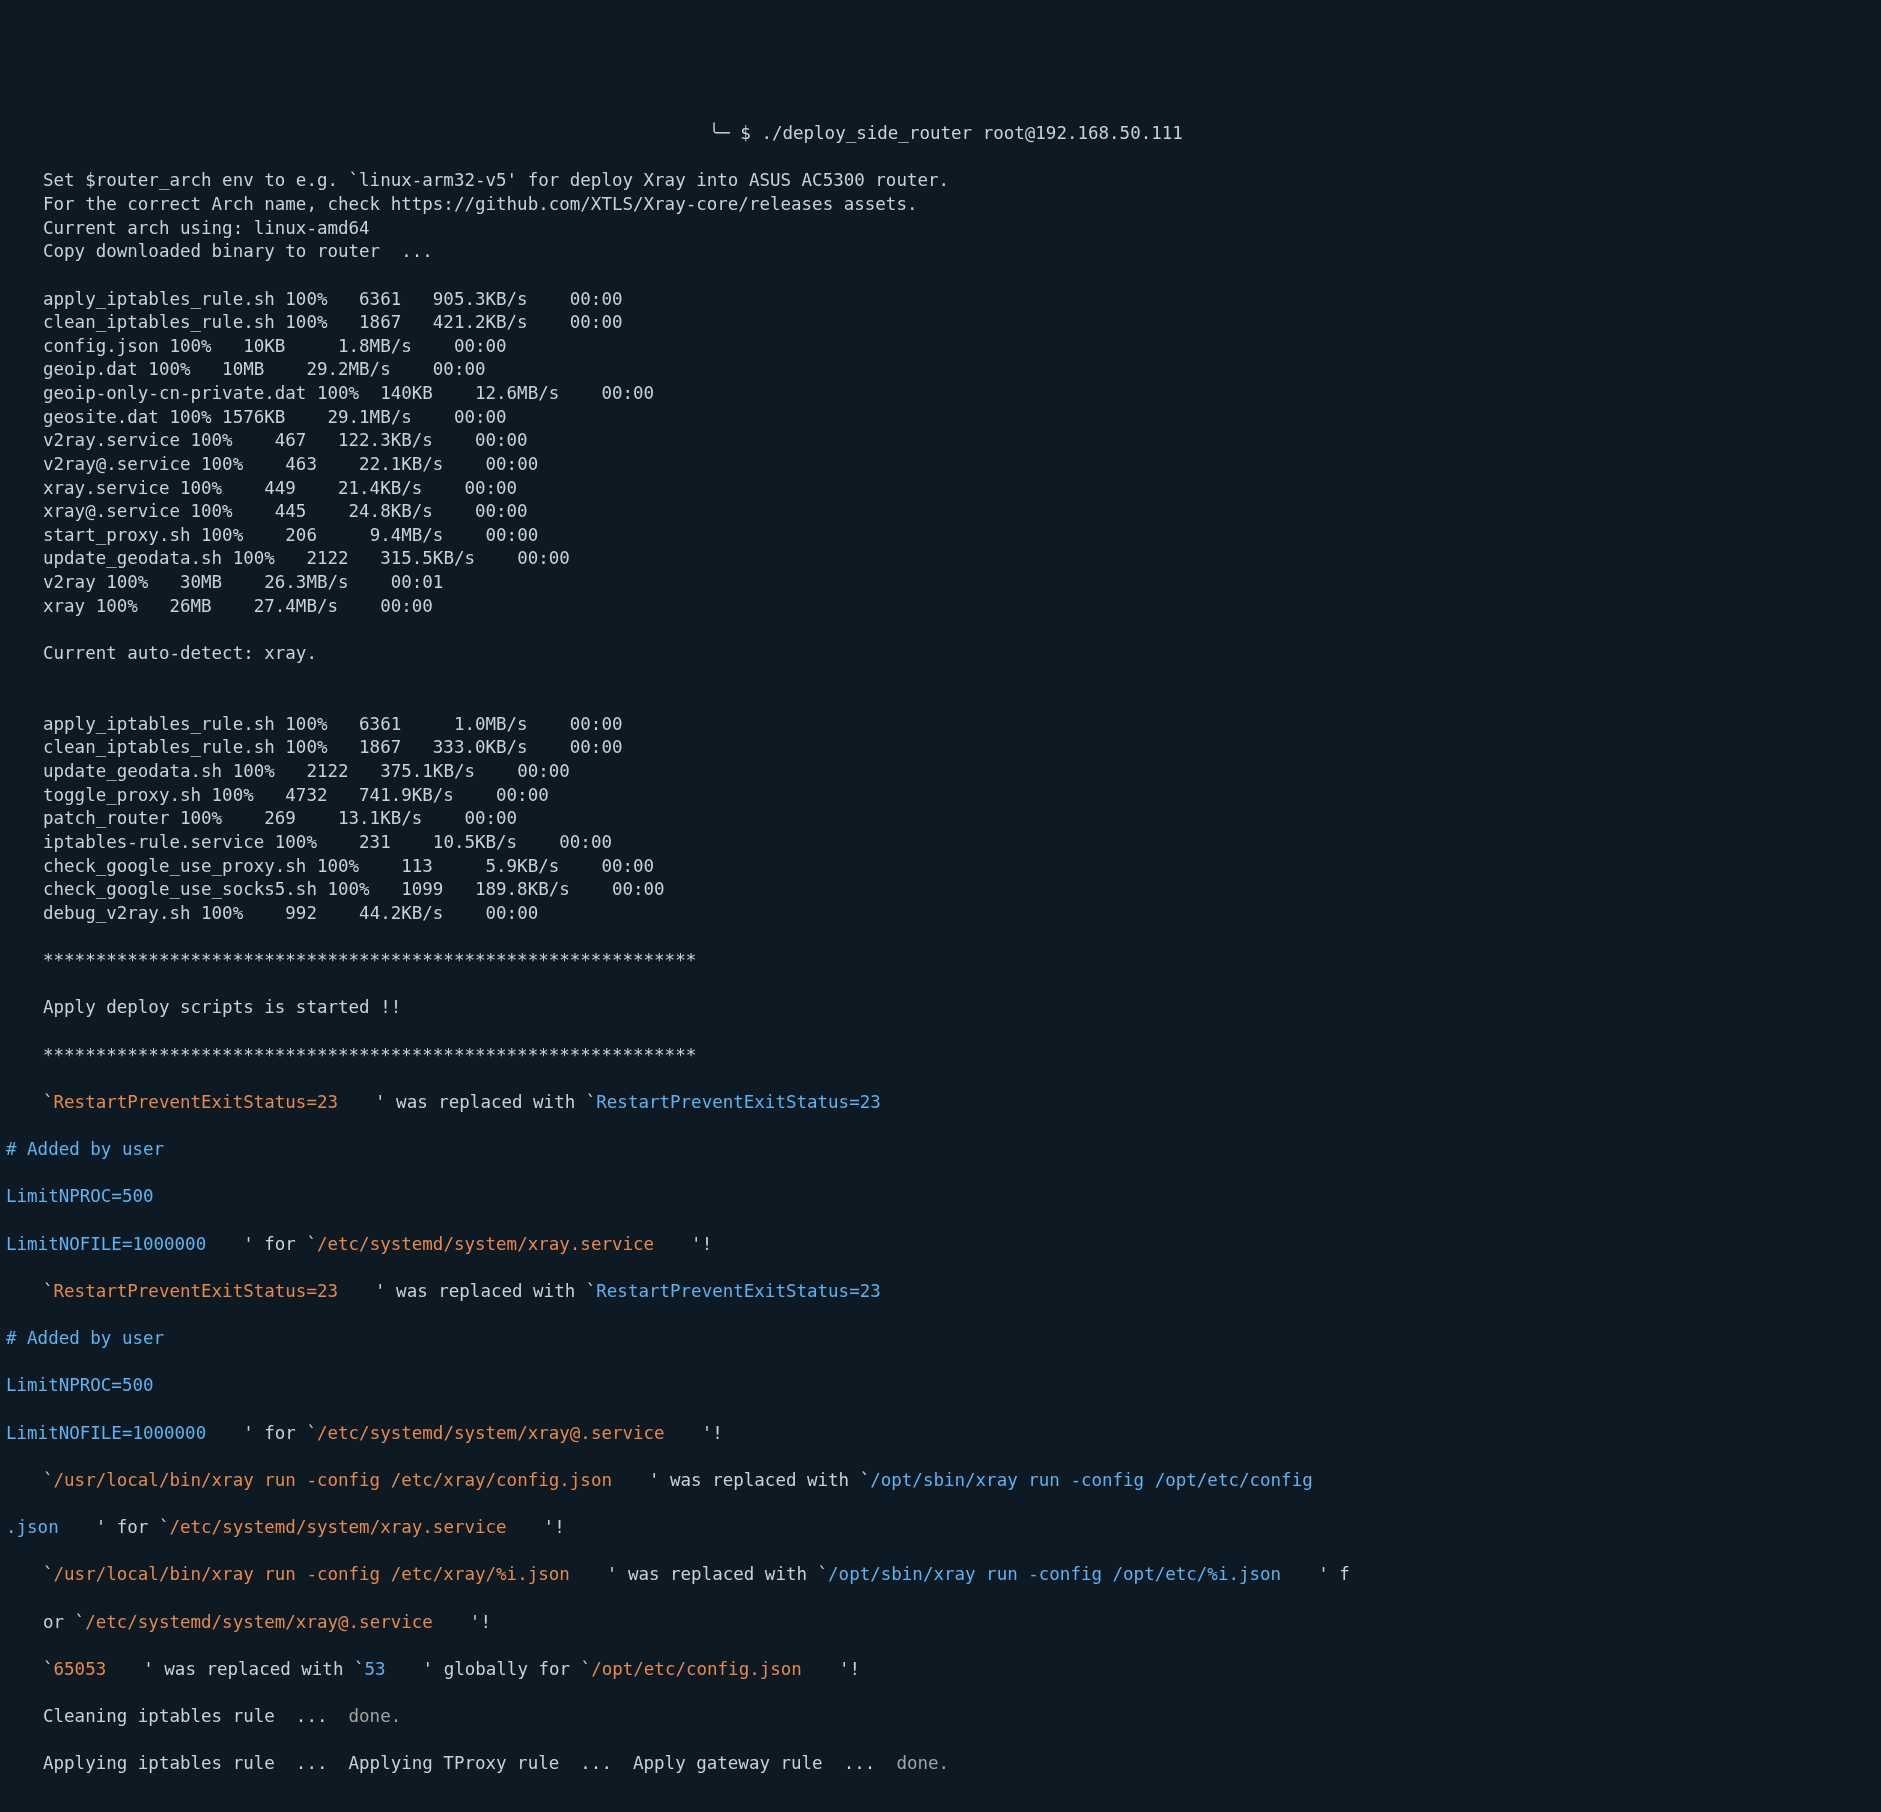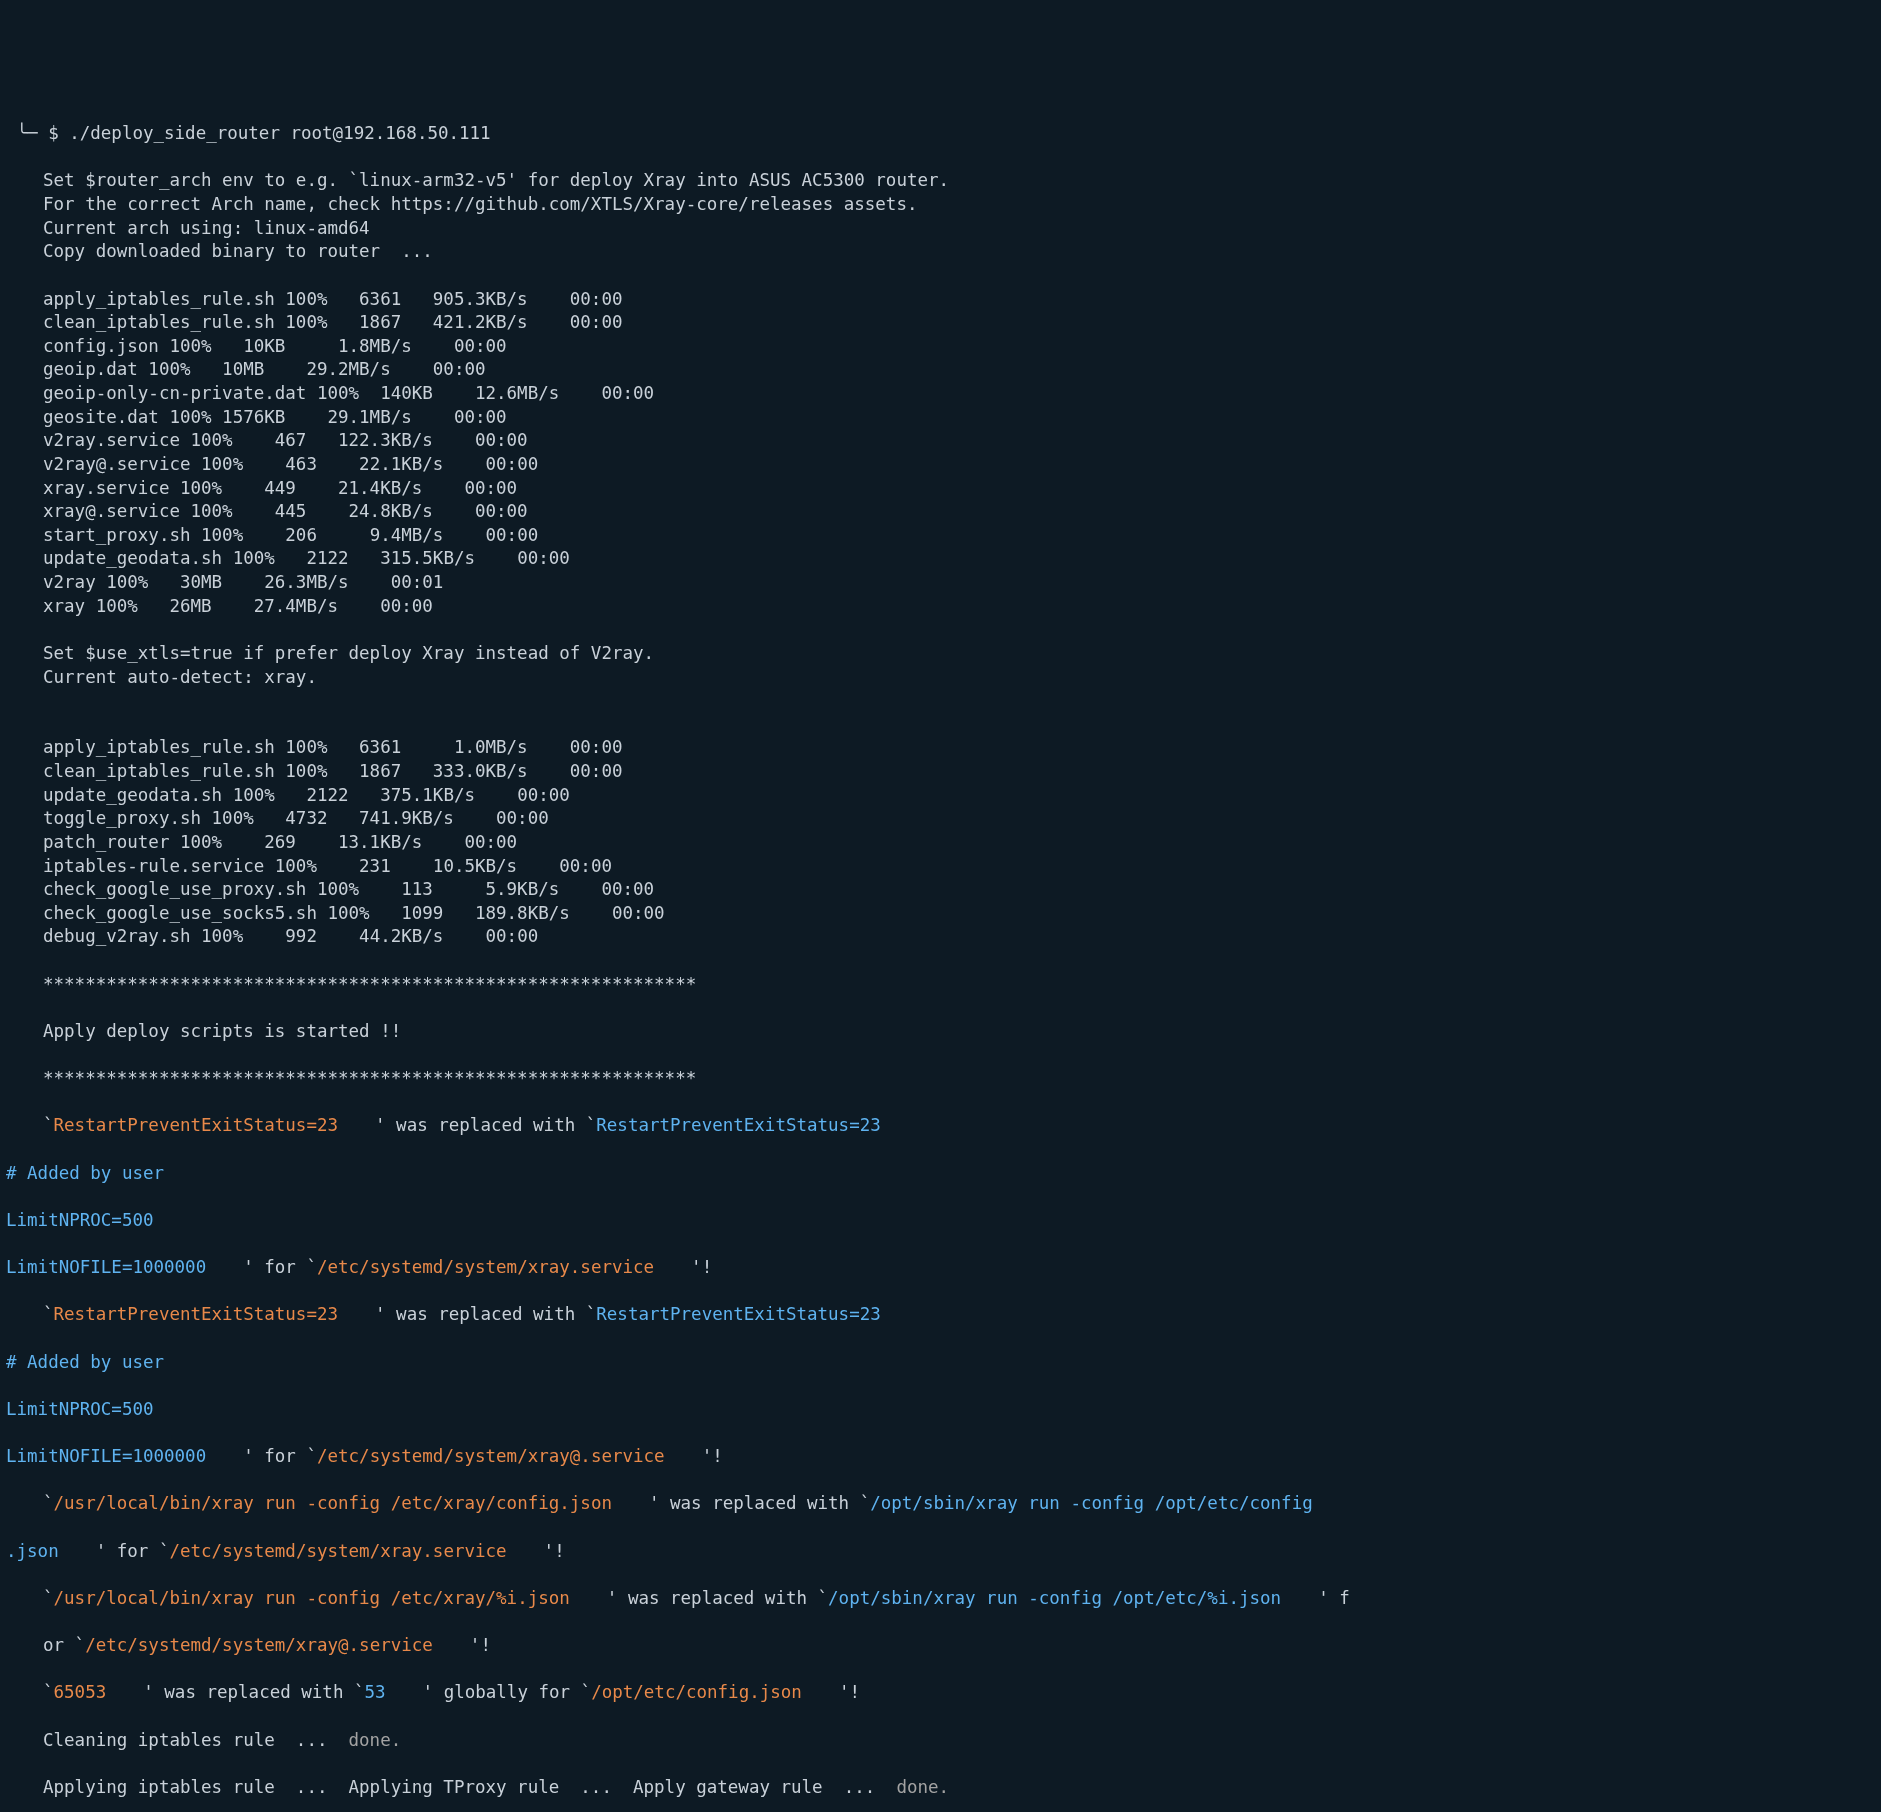--- a/index.html
+++ b/index.html
@@ -11,20 +11,21 @@
       line-height: 1.35;
       white-space: pre;
       padding: 0;
       overflow-x: hidden;
     }
     .terminal {
       padding: 4px 6px;
     }
     .prompt-line {
       color: #c9d1d9;
+      text-align: center;
     }
     .tree-char { color: #c9d1d9; }
     .prompt-symbol { color: #c9d1d9; }
     .cmd { color: #c9d1d9; }
     .plain { color: #c9d1d9; margin-left: 37px; }
     .orange { color: #e8894a; }
     .blue { color: #5fb3f0; }
     .green { color: #a3a3a3; }
     .row {
       display: flex;
@@ -32,21 +33,21 @@
   </style>
 </head>
 <body>
 
 
 
 <div class="terminal">
 <div class="prompt-line"><span class="tree-char"> ╰─</span><span class="prompt-symbol"> $ </span><span class="cmd">./deploy_side_router root@192.168.50.111</span></div>
 <div id="intro-block"><div class="plain">Set $router_arch env to e.g. `linux-arm32-v5' for deploy Xray into ASUS AC5300 router.</div><div class="plain">For the correct Arch name, check https://github.com/XTLS/Xray-core/releases assets.</div><div class="plain">Current arch using: linux-amd64</div><div class="plain">Copy downloaded binary to router  ...</div></div>
 <div id="tx1"><div class="row plain"><span>apply_iptables_rule.sh</span><span> 100%   6361   905.3KB/s    00:00</span></div><div class="row plain"><span>clean_iptables_rule.sh</span><span> 100%   1867   421.2KB/s    00:00</span></div><div class="row plain"><span>config.json</span><span> 100%   10KB     1.8MB/s    00:00</span></div><div class="row plain"><span>geoip.dat</span><span> 100%   10MB    29.2MB/s    00:00</span></div><div class="row plain"><span>geoip-only-cn-private.dat</span><span> 100%  140KB    12.6MB/s    00:00</span></div><div class="row plain"><span>geosite.dat</span><span> 100% 1576KB    29.1MB/s    00:00</span></div><div class="row plain"><span>v2ray.service</span><span> 100%    467   122.3KB/s    00:00</span></div><div class="row plain"><span>v2ray@.service</span><span> 100%    463    22.1KB/s    00:00</span></div><div class="row plain"><span>xray.service</span><span> 100%    449    21.4KB/s    00:00</span></div><div class="row plain"><span>xray@.service</span><span> 100%    445    24.8KB/s    00:00</span></div><div class="row plain"><span>start_proxy.sh</span><span> 100%    206     9.4MB/s    00:00</span></div><div class="row plain"><span>update_geodata.sh</span><span> 100%   2122   315.5KB/s    00:00</span></div><div class="row plain"><span>v2ray</span><span> 100%   30MB    26.3MB/s    00:01</span></div><div class="row plain"><span>xray</span><span> 100%   26MB    27.4MB/s    00:00</span></div></div>
-<div id="mid-block"><div class="plain">Set $use_xtls=true if prefer deploy Xray instead of V2ray.</div><div class="plain">Current auto-detect: xray.</div><div class="plain">&nbsp;</div></div>
+<div id="mid-block"><div class="plain">Current auto-detect: xray.</div><div class="plain">&nbsp;</div></div>
 <div id="tx2"><div class="row plain"><span>apply_iptables_rule.sh</span><span> 100%   6361     1.0MB/s    00:00</span></div><div class="row plain"><span>clean_iptables_rule.sh</span><span> 100%   1867   333.0KB/s    00:00</span></div><div class="row plain"><span>update_geodata.sh</span><span> 100%   2122   375.1KB/s    00:00</span></div><div class="row plain"><span>toggle_proxy.sh</span><span> 100%   4732   741.9KB/s    00:00</span></div><div class="row plain"><span>patch_router</span><span> 100%    269    13.1KB/s    00:00</span></div><div class="row plain"><span>iptables-rule.service</span><span> 100%    231    10.5KB/s    00:00</span></div><div class="row plain"><span>check_google_use_proxy.sh</span><span> 100%    113     5.9KB/s    00:00</span></div><div class="row plain"><span>check_google_use_socks5.sh</span><span> 100%   1099   189.8KB/s    00:00</span></div><div class="row plain"><span>debug_v2ray.sh</span><span> 100%    992    44.2KB/s    00:00</span></div></div>
 <div class="plain">**************************************************************</div>
 <div class="plain">Apply deploy scripts is started !!</div>
 <div class="plain">**************************************************************</div>
 <div><span class="plain">`</span><span class="orange">RestartPreventExitStatus=23</span><span class="plain">' was replaced with `</span><span class="blue">RestartPreventExitStatus=23</span></div>
 <div class="blue"># Added by user</div>
 <div class="blue">LimitNPROC=500</div>
 <div><span class="blue">LimitNOFILE=1000000</span><span class="plain">' for `</span><span class="orange">/etc/systemd/system/xray.service</span><span class="plain">'!</span></div>
 <div><span class="plain">`</span><span class="orange">RestartPreventExitStatus=23</span><span class="plain">' was replaced with `</span><span class="blue">RestartPreventExitStatus=23</span></div>
 <div class="blue"># Added by user</div>

